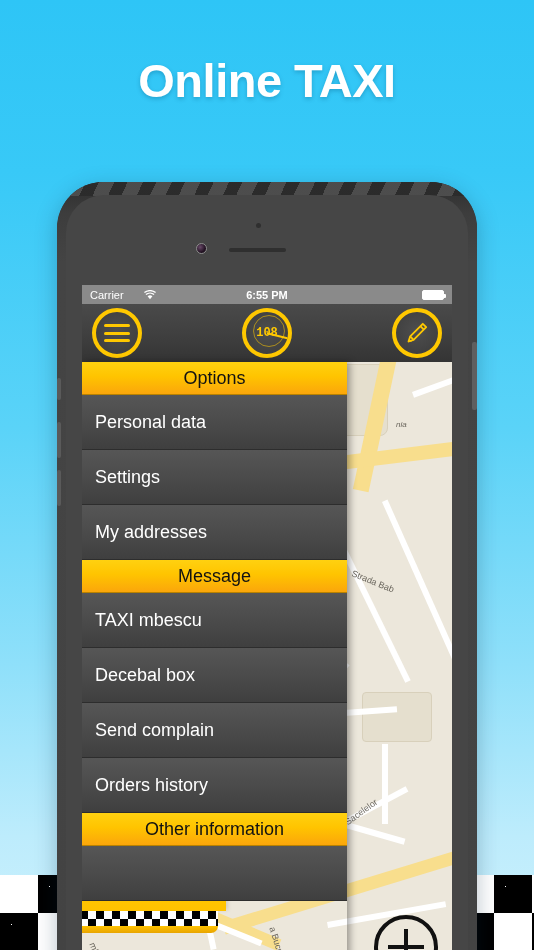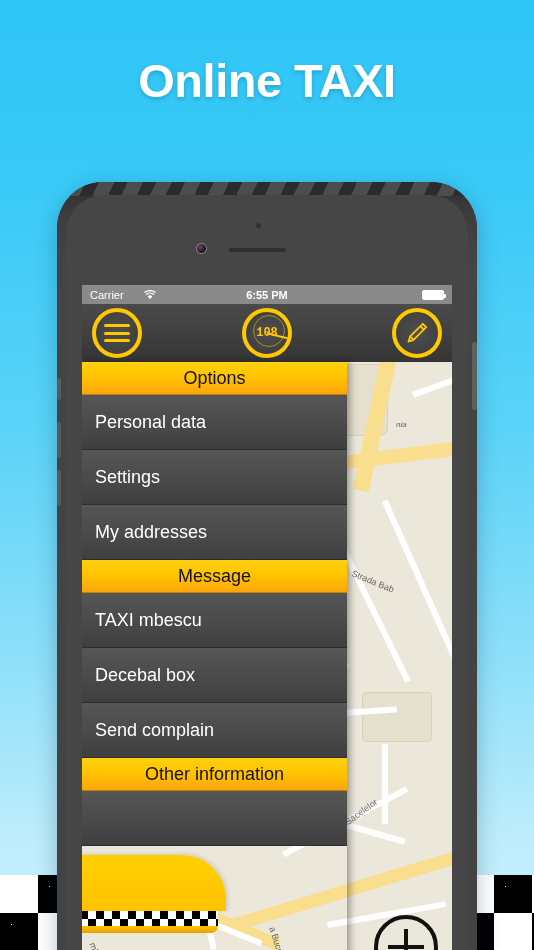--- a/index.html
+++ b/index.html
@@ -349,20 +349,21 @@
         <div class="menu-header">Options</div>
         <div class="menu-item">Personal data</div>
         <div class="menu-item">Settings</div>
         <div class="menu-item">My addresses</div>
 
         <div class="menu-header">Message</div>
         <div class="menu-item">TAXI mbescu</div>
         <div class="menu-item">Decebal box</div>
         <div class="menu-item">Send complain</div>
 
+        <div class="menu-item">Orders history</div>
 
         <div class="menu-header">Other information</div>
         <div class="menu-item"></div>
       </div>
 
     </div>
   </div>
 </div>
 
 </body></html>

